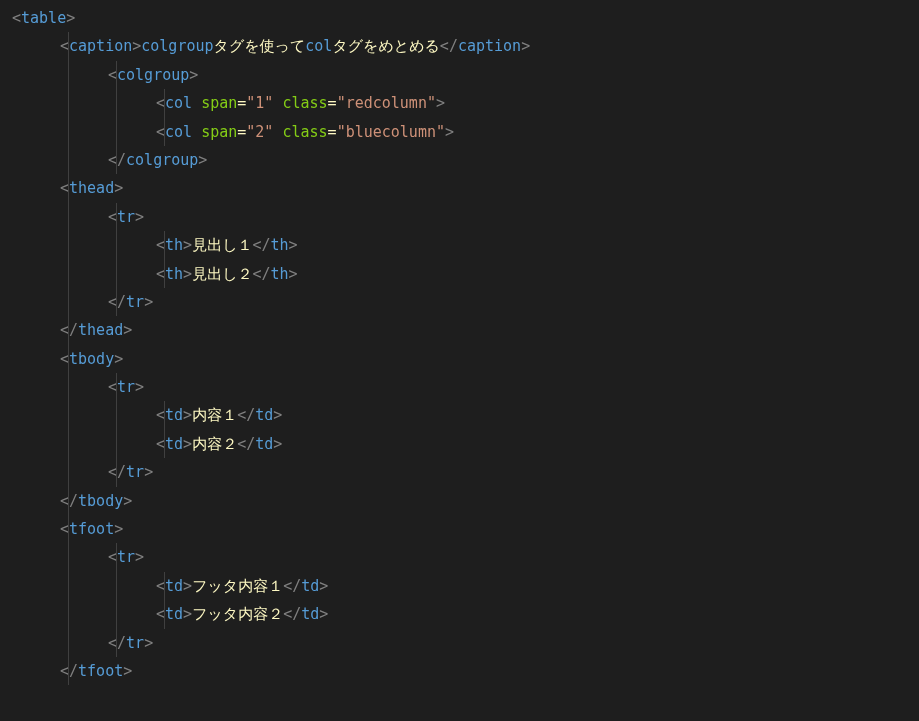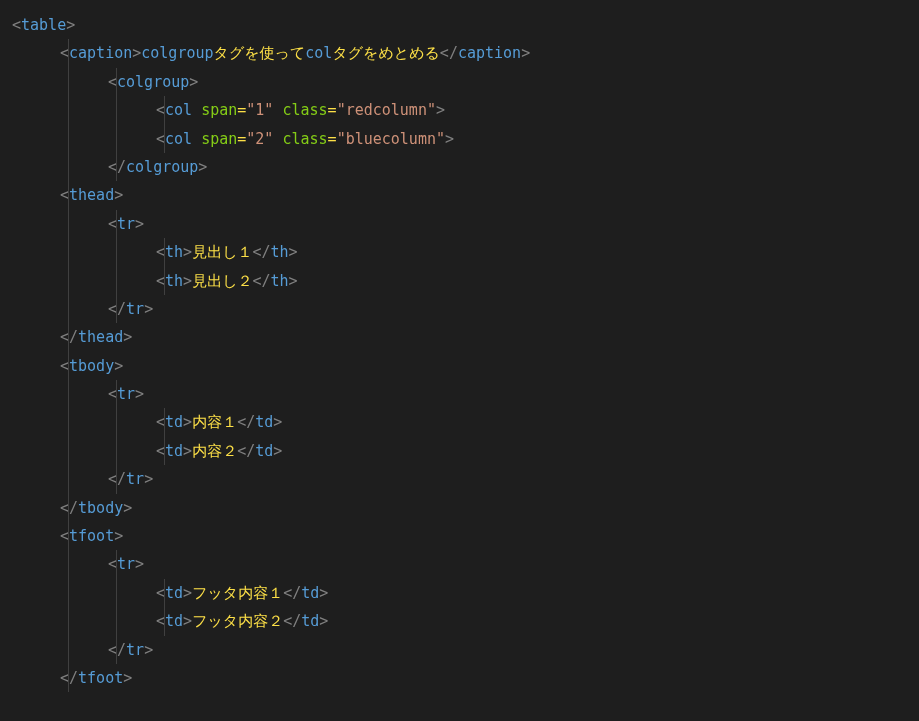--- a/index.html
+++ b/index.html
@@ -11,38 +11,37 @@
     line-height: 28.4px;
     color: #d4d4d4;
     width: 919px;
     height: 721px;
     overflow: hidden;
   }
   .code-area {
     padding: 4px 8px 4px 12px;
     white-space: pre;
     position: relative;
-    margin-top: 7px;
   }
   .line {
     position: relative;
     height: 28.4px;
   }
   .indent-guide {
     position: absolute;
     top: 0;
     bottom: 0;
     width: 1px;
     background: #404040;
   }
   .g1 { left: 56px; }
   .g2 { left: 104px; }
   .g3 { left: 152px; }
   .tag { color: #569cd6; }
   .bracket { color: #808080; }
   .attr-name { color: #84cc16; }
   .attr-value { color: #ce9178; }
-  .text { color: #fde047; }
+  .text { color: #fef9c3; }
 </style>
 </head>
 <body>
 
 <div class="code-area" id="code-root"><div class="line"><span style="padding-left: 0px; display: inline-block;"><span class="bracket">&lt;</span><span class="tag">table</span><span class="bracket">&gt;</span></span></div><div class="line"><span class="indent-guide g1"></span><span style="padding-left: 48px; display: inline-block;"><span class="bracket">&lt;</span><span class="tag">caption</span><span class="bracket">&gt;</span><span class="tag">colgroup</span><span class="text">タグを使って</span><span class="tag">col</span><span class="text">タグをめとめる</span><span class="bracket">&lt;/</span><span class="tag">caption</span><span class="bracket">&gt;</span></span></div><div class="line"><span class="indent-guide g1"></span><span class="indent-guide g2"></span><span style="padding-left: 96px; display: inline-block;"><span class="bracket">&lt;</span><span class="tag">colgroup</span><span class="bracket">&gt;</span></span></div><div class="line"><span class="indent-guide g1"></span><span class="indent-guide g2"></span><span class="indent-guide g3"></span><span style="padding-left: 144px; display: inline-block;"><span class="bracket">&lt;</span><span class="tag">col</span><span class="text"> </span><span class="attr-name">span</span><span class="text">=</span><span class="attr-value">"1"</span><span class="text"> </span><span class="attr-name">class</span><span class="text">=</span><span class="attr-value">"redcolumn"</span><span class="bracket">&gt;</span></span></div><div class="line"><span class="indent-guide g1"></span><span class="indent-guide g2"></span><span class="indent-guide g3"></span><span style="padding-left: 144px; display: inline-block;"><span class="bracket">&lt;</span><span class="tag">col</span><span class="text"> </span><span class="attr-name">span</span><span class="text">=</span><span class="attr-value">"2"</span><span class="text"> </span><span class="attr-name">class</span><span class="text">=</span><span class="attr-value">"bluecolumn"</span><span class="bracket">&gt;</span></span></div><div class="line"><span class="indent-guide g1"></span><span class="indent-guide g2"></span><span style="padding-left: 96px; display: inline-block;"><span class="bracket">&lt;/</span><span class="tag">colgroup</span><span class="bracket">&gt;</span></span></div><div class="line"><span class="indent-guide g1"></span><span style="padding-left: 48px; display: inline-block;"><span class="bracket">&lt;</span><span class="tag">thead</span><span class="bracket">&gt;</span></span></div><div class="line"><span class="indent-guide g1"></span><span class="indent-guide g2"></span><span style="padding-left: 96px; display: inline-block;"><span class="bracket">&lt;</span><span class="tag">tr</span><span class="bracket">&gt;</span></span></div><div class="line"><span class="indent-guide g1"></span><span class="indent-guide g2"></span><span class="indent-guide g3"></span><span style="padding-left: 144px; display: inline-block;"><span class="bracket">&lt;</span><span class="tag">th</span><span class="bracket">&gt;</span><span class="text">見出し１</span><span class="bracket">&lt;/</span><span class="tag">th</span><span class="bracket">&gt;</span></span></div><div class="line"><span class="indent-guide g1"></span><span class="indent-guide g2"></span><span class="indent-guide g3"></span><span style="padding-left: 144px; display: inline-block;"><span class="bracket">&lt;</span><span class="tag">th</span><span class="bracket">&gt;</span><span class="text">見出し２</span><span class="bracket">&lt;/</span><span class="tag">th</span><span class="bracket">&gt;</span></span></div><div class="line"><span class="indent-guide g1"></span><span class="indent-guide g2"></span><span style="padding-left: 96px; display: inline-block;"><span class="bracket">&lt;/</span><span class="tag">tr</span><span class="bracket">&gt;</span></span></div><div class="line"><span class="indent-guide g1"></span><span style="padding-left: 48px; display: inline-block;"><span class="bracket">&lt;/</span><span class="tag">thead</span><span class="bracket">&gt;</span></span></div><div class="line"><span class="indent-guide g1"></span><span style="padding-left: 48px; display: inline-block;"><span class="bracket">&lt;</span><span class="tag">tbody</span><span class="bracket">&gt;</span></span></div><div class="line"><span class="indent-guide g1"></span><span class="indent-guide g2"></span><span style="padding-left: 96px; display: inline-block;"><span class="bracket">&lt;</span><span class="tag">tr</span><span class="bracket">&gt;</span></span></div><div class="line"><span class="indent-guide g1"></span><span class="indent-guide g2"></span><span class="indent-guide g3"></span><span style="padding-left: 144px; display: inline-block;"><span class="bracket">&lt;</span><span class="tag">td</span><span class="bracket">&gt;</span><span class="text">内容１</span><span class="bracket">&lt;/</span><span class="tag">td</span><span class="bracket">&gt;</span></span></div><div class="line"><span class="indent-guide g1"></span><span class="indent-guide g2"></span><span class="indent-guide g3"></span><span style="padding-left: 144px; display: inline-block;"><span class="bracket">&lt;</span><span class="tag">td</span><span class="bracket">&gt;</span><span class="text">内容２</span><span class="bracket">&lt;/</span><span class="tag">td</span><span class="bracket">&gt;</span></span></div><div class="line"><span class="indent-guide g1"></span><span class="indent-guide g2"></span><span style="padding-left: 96px; display: inline-block;"><span class="bracket">&lt;/</span><span class="tag">tr</span><span class="bracket">&gt;</span></span></div><div class="line"><span class="indent-guide g1"></span><span style="padding-left: 48px; display: inline-block;"><span class="bracket">&lt;/</span><span class="tag">tbody</span><span class="bracket">&gt;</span></span></div><div class="line"><span class="indent-guide g1"></span><span style="padding-left: 48px; display: inline-block;"><span class="bracket">&lt;</span><span class="tag">tfoot</span><span class="bracket">&gt;</span></span></div><div class="line"><span class="indent-guide g1"></span><span class="indent-guide g2"></span><span style="padding-left: 96px; display: inline-block;"><span class="bracket">&lt;</span><span class="tag">tr</span><span class="bracket">&gt;</span></span></div><div class="line"><span class="indent-guide g1"></span><span class="indent-guide g2"></span><span class="indent-guide g3"></span><span style="padding-left: 144px; display: inline-block;"><span class="bracket">&lt;</span><span class="tag">td</span><span class="bracket">&gt;</span><span class="text">フッタ内容１</span><span class="bracket">&lt;/</span><span class="tag">td</span><span class="bracket">&gt;</span></span></div><div class="line"><span class="indent-guide g1"></span><span class="indent-guide g2"></span><span class="indent-guide g3"></span><span style="padding-left: 144px; display: inline-block;"><span class="bracket">&lt;</span><span class="tag">td</span><span class="bracket">&gt;</span><span class="text">フッタ内容２</span><span class="bracket">&lt;/</span><span class="tag">td</span><span class="bracket">&gt;</span></span></div><div class="line"><span class="indent-guide g1"></span><span class="indent-guide g2"></span><span style="padding-left: 96px; display: inline-block;"><span class="bracket">&lt;/</span><span class="tag">tr</span><span class="bracket">&gt;</span></span></div><div class="line"><span class="indent-guide g1"></span><span style="padding-left: 48px; display: inline-block;"><span class="bracket">&lt;/</span><span class="tag">tfoot</span><span class="bracket">&gt;</span></span></div></div>
 
 </body></html>

